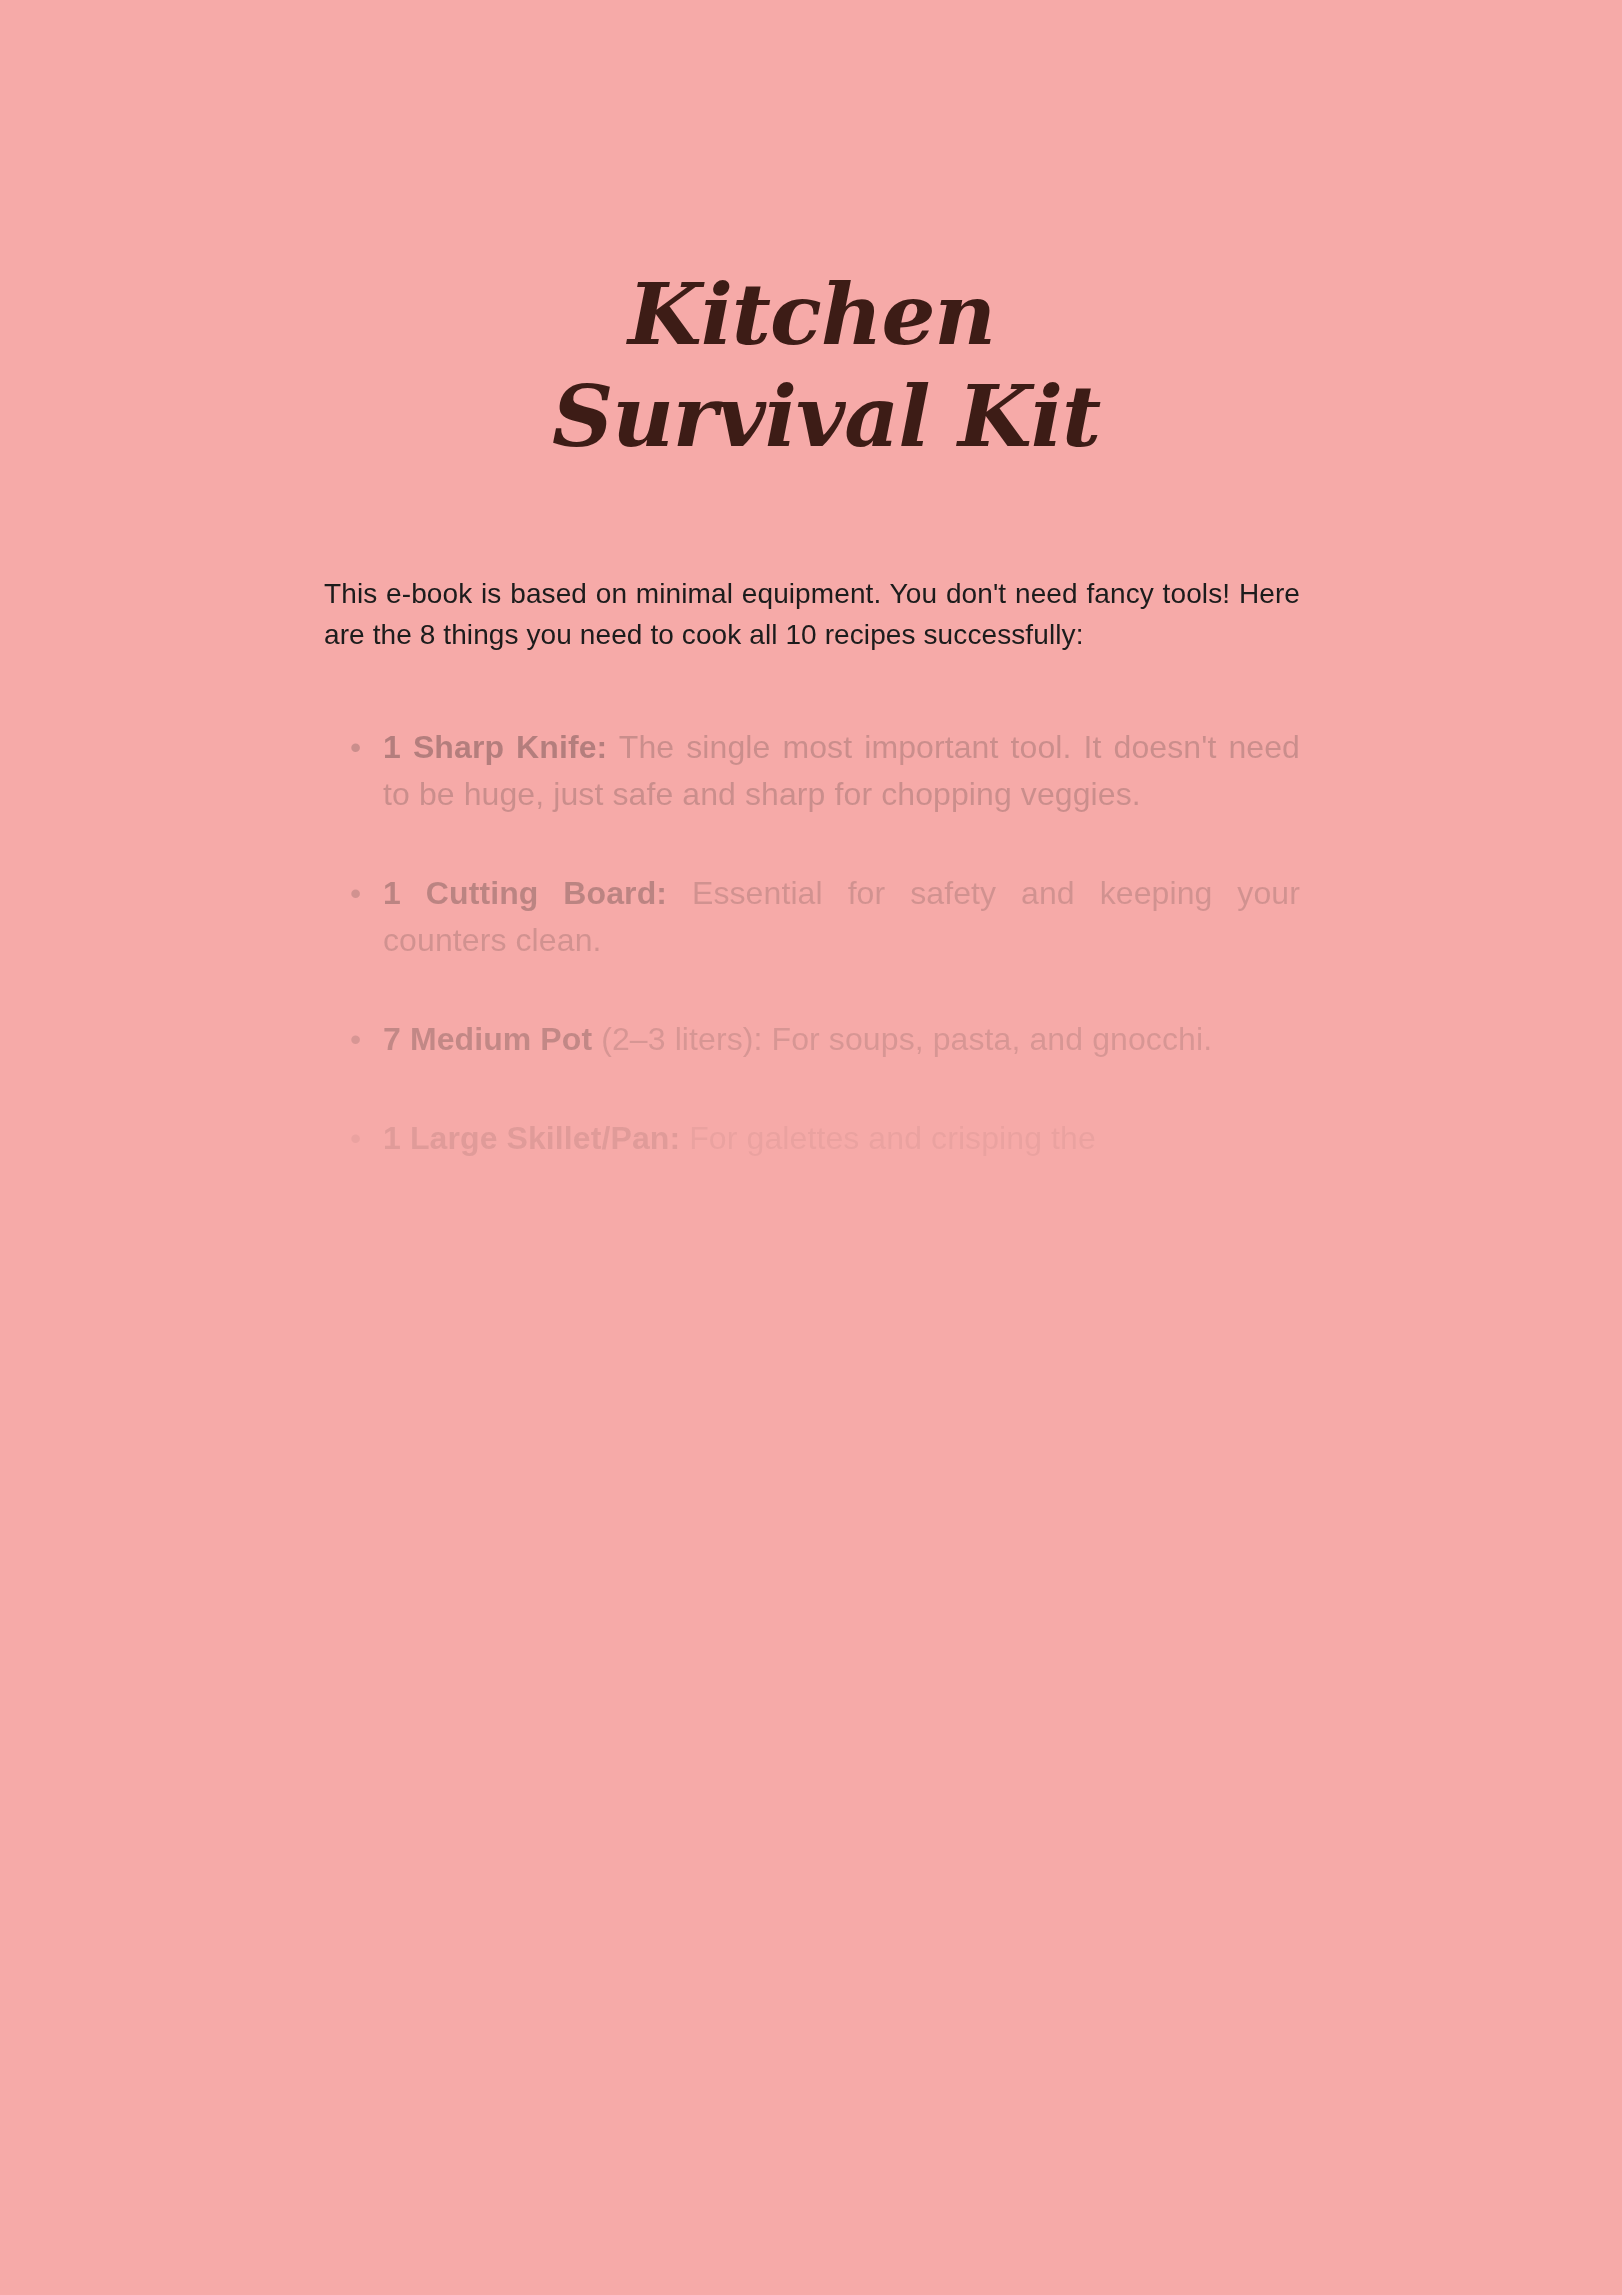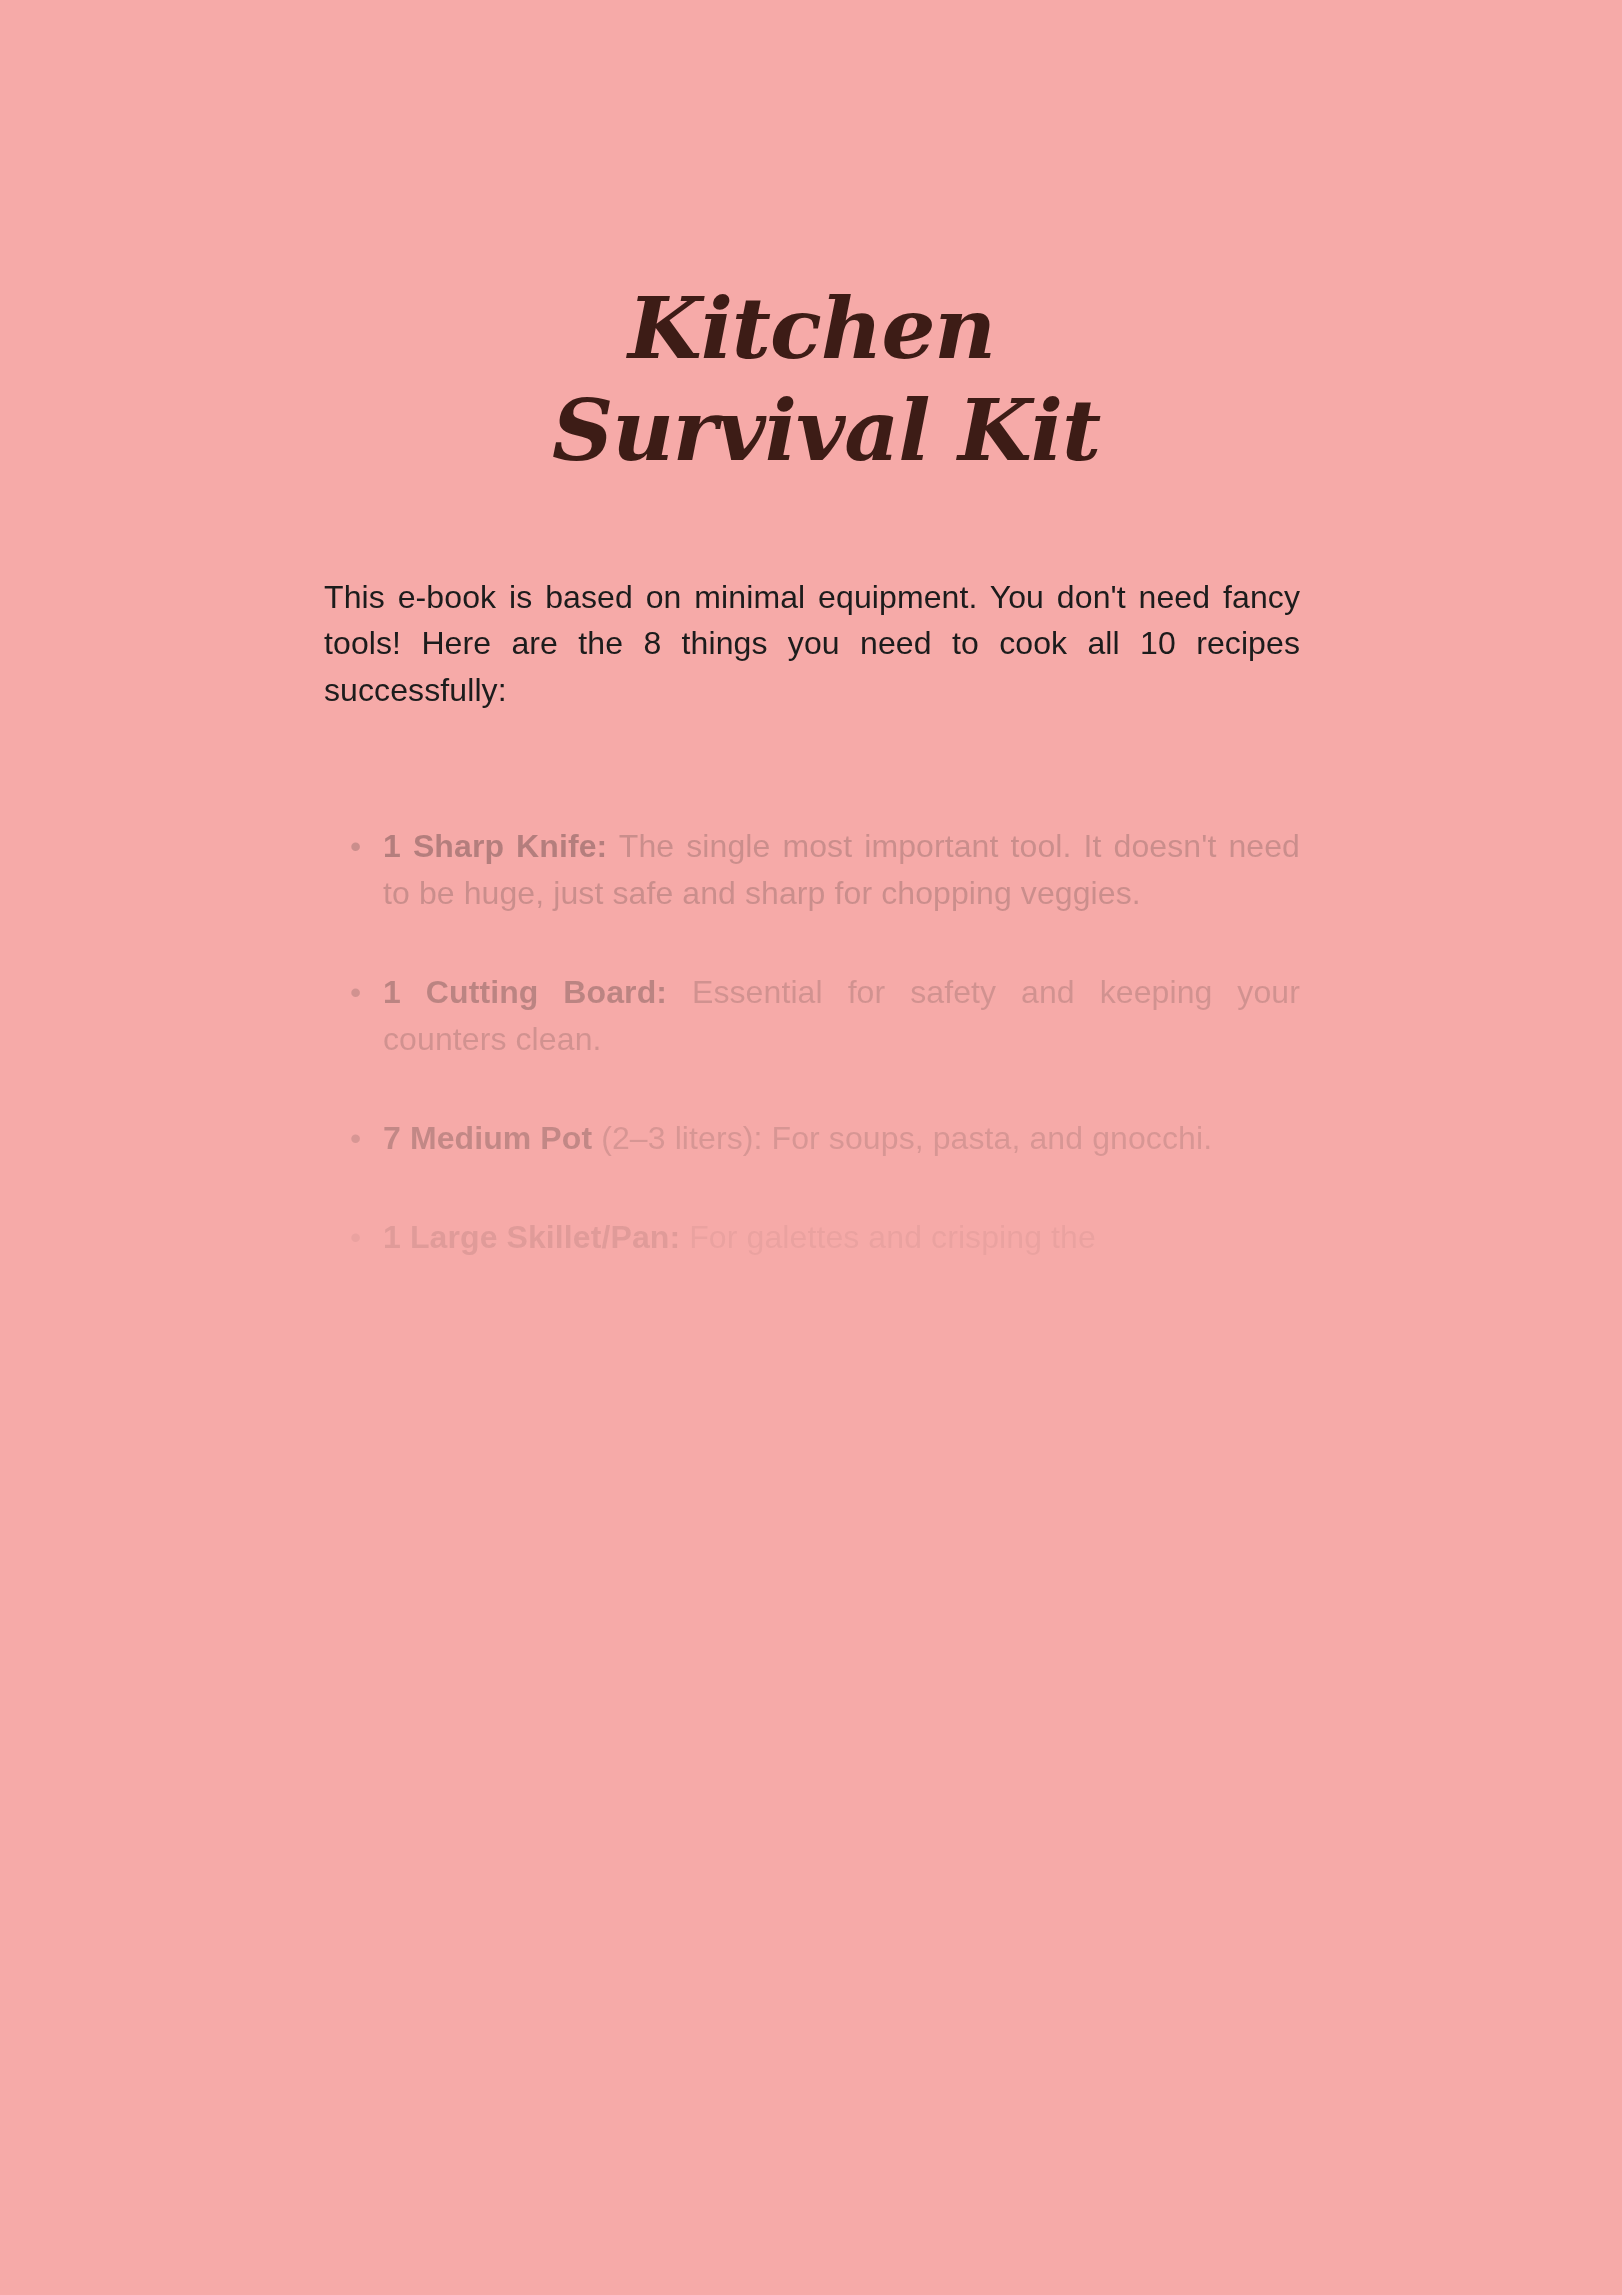--- a/index.html
+++ b/index.html
@@ -19,21 +19,21 @@
     position: relative;
     width: 1623px;
     height: 2295px;
     box-sizing: border-box;
   }
 
   .title-block {
     position: absolute;
     left: 0;
     right: 0;
-    top: 286px;
+    top: 272px;
     text-align: center;
   }
 
   .title-line {
     font-family: "DejaVu Serif", "Liberation Serif", serif;
     font-weight: 700;
     font-style: italic;
     color: #3d1c16;
     font-size: 85px;
     line-height: 1.0;
@@ -47,25 +47,25 @@
 
   .body-wrap {
     position: absolute;
     left: 324px;
     top: 574px;
     width: 976px;
   }
 
   .intro {
     color: #1c1c1c;
-    font-size: 32px;
+    font-size: 28px;
     line-height: 1.45;
     text-align: justify;
     letter-spacing: 0.1px;
-    margin: 0 0 110px 0;
+    margin: 0 0 69px 0;
   }
 
   .equip-list {
     margin: 0;
     padding: 0;
     list-style: none;
   }
 
   .equip-item {
     position: relative;

